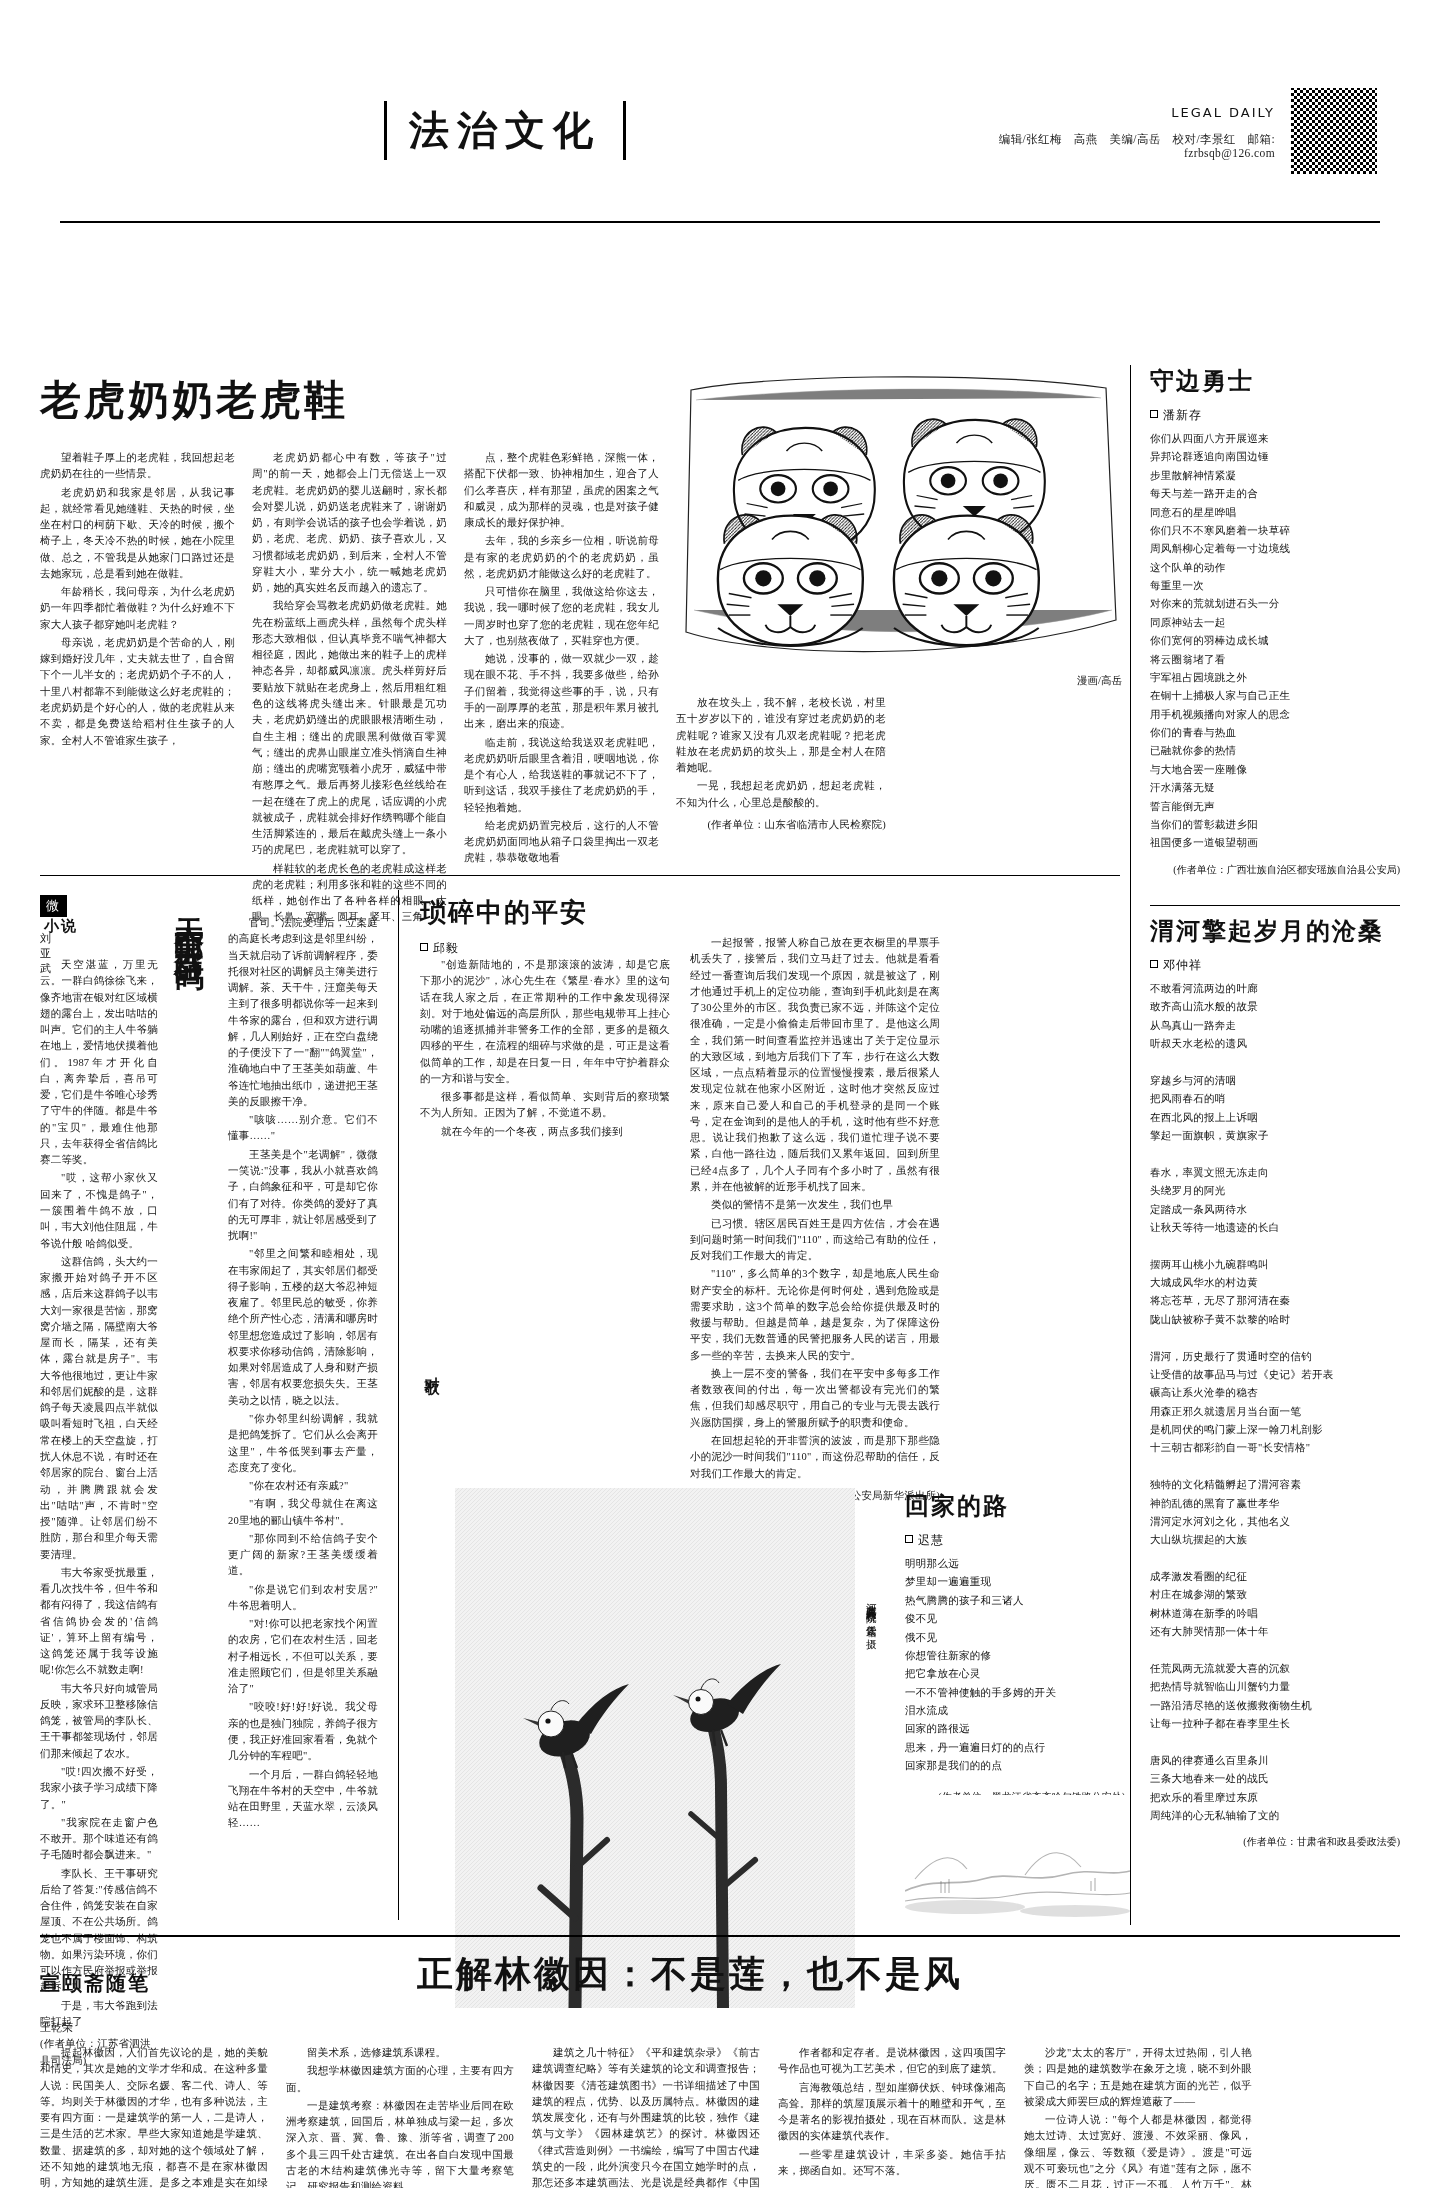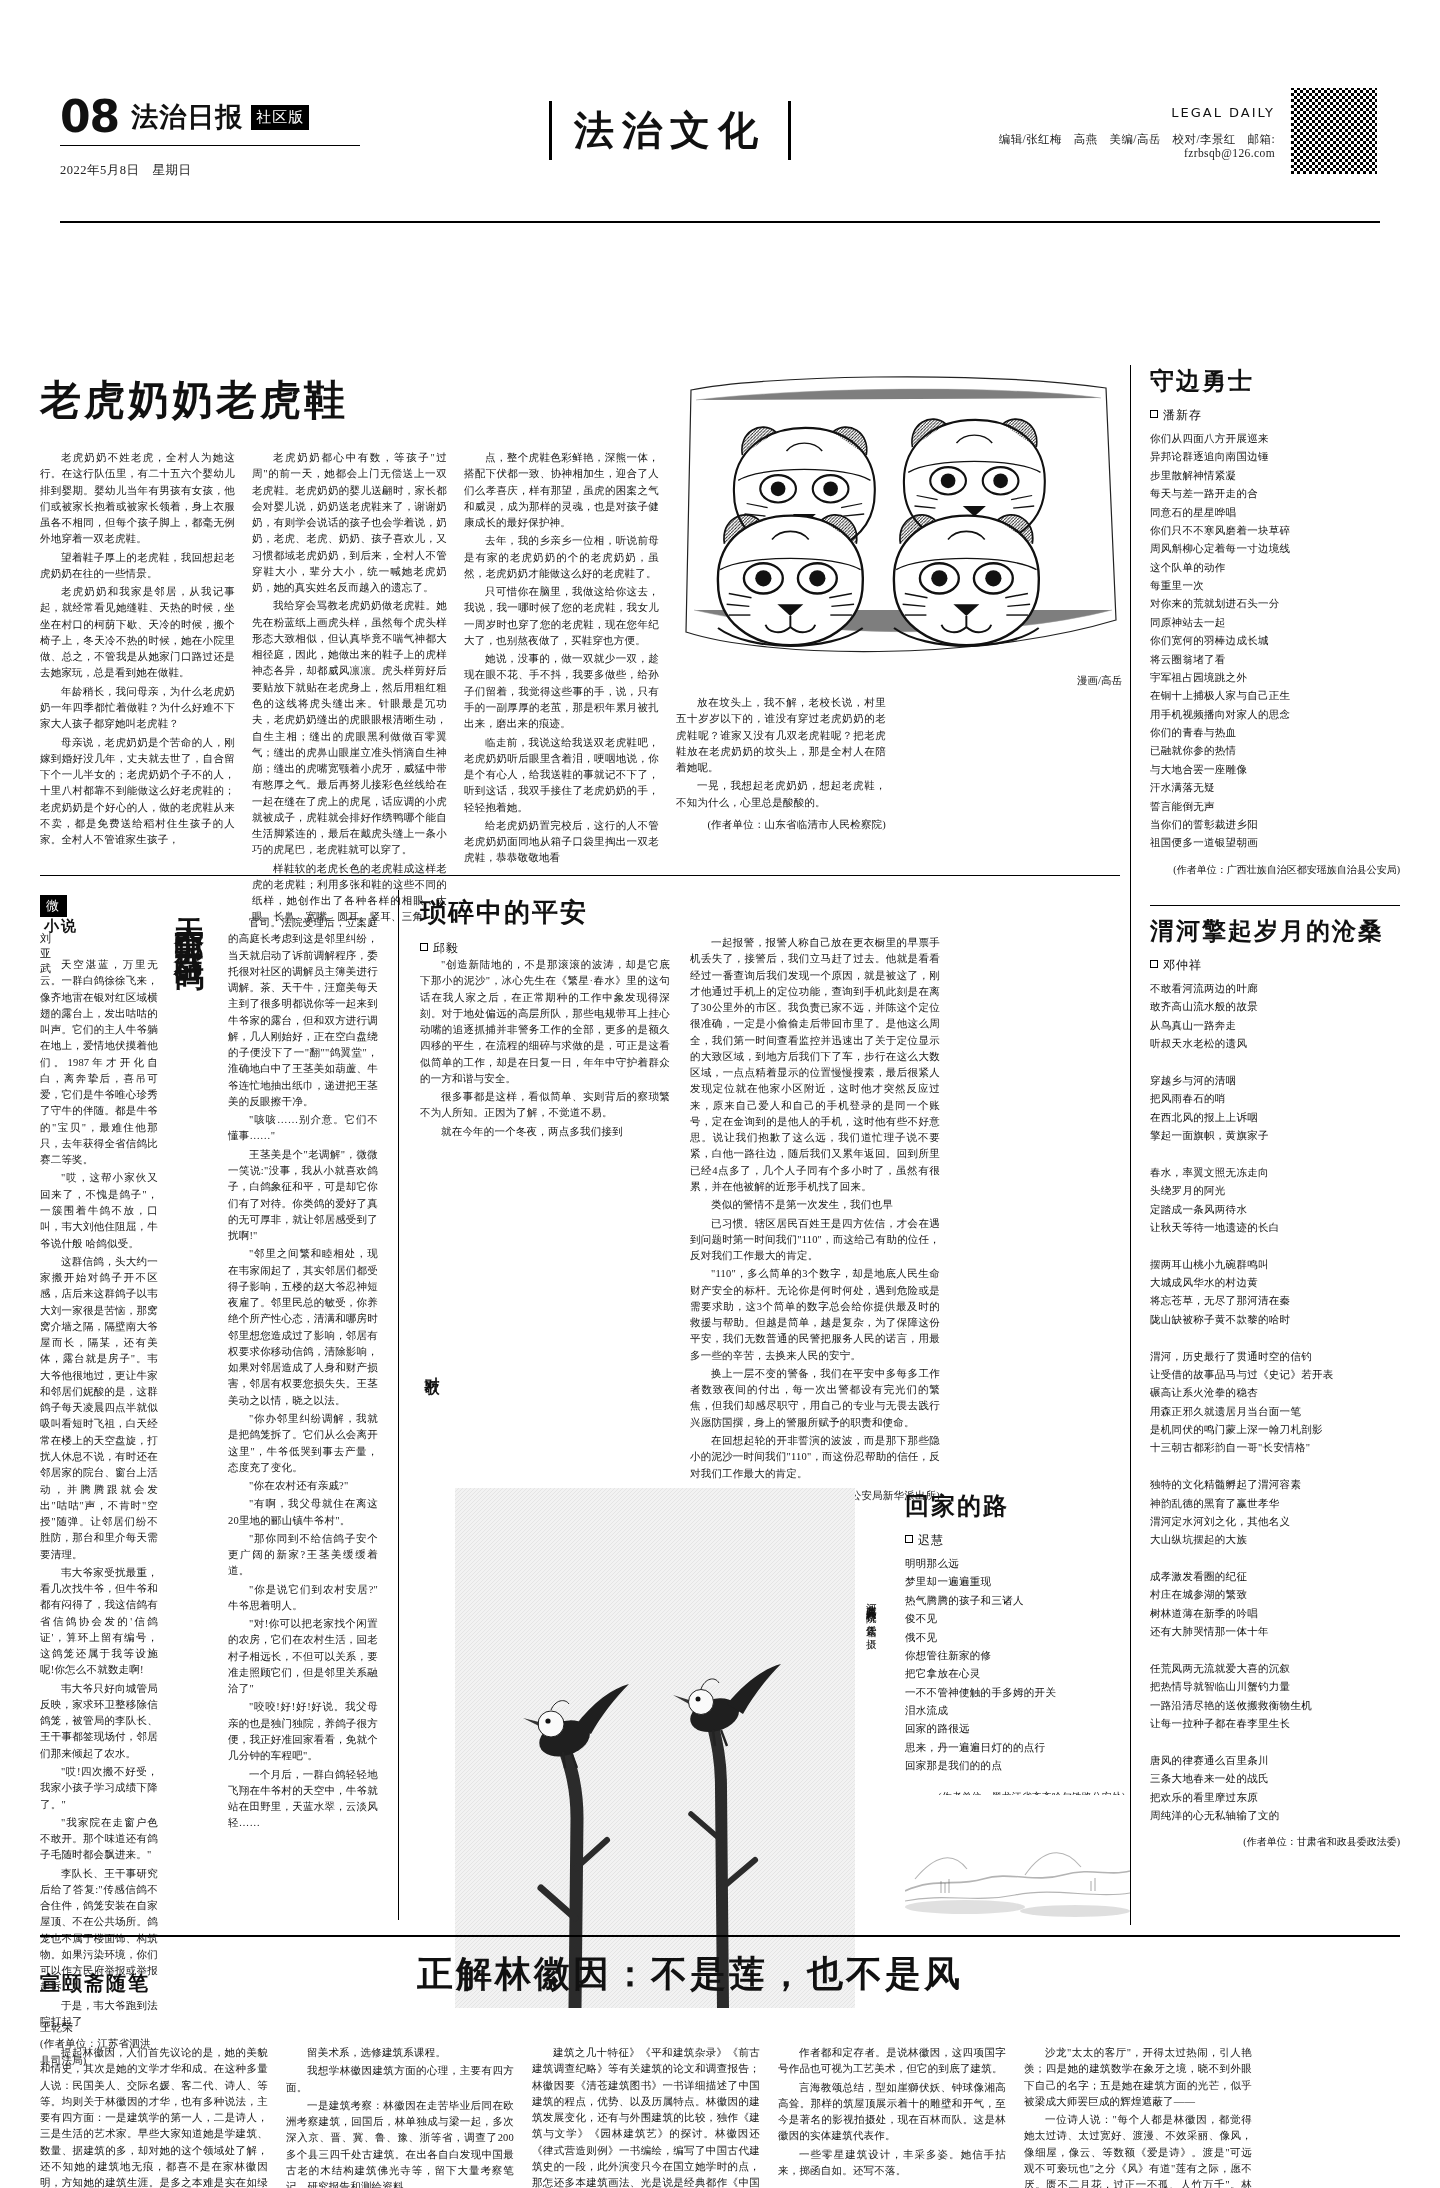--- a/index.html
+++ b/index.html
@@ -190,44 +190,36 @@
     font-size:24px; font-weight:bold; letter-spacing:2px;
   }
   .small-credit { font-size:10px; text-align:right; }
 </style>
 </head>
 <body>
 
 <div class="page">
 
   <div class="masthead">
-    <div class="mh-left">
-      <span class="mh-pagenum">08</span>
-      <span class="mh-paper">法治日报</span>
-      <span class="mh-edition">社区版</span>
-      <div class="mh-rule"></div>
-      <div class="mh-date">2022年5月8日　星期日</div>
-    </div>
     <div class="mh-center">
       <div class="mh-title">法治文化</div>
     </div>
     <div class="mh-right">
       <div class="mh-legal">LEGAL  DAILY</div>
       <div class="mh-credits">编辑/张红梅　高燕　美编/高岳　校对/李景红　邮箱: fzrbsqb@126.com</div>
       <div class="qr"></div>
     </div>
   </div>
   <div class="topline"></div>
 
   <div class="sec" style="left:40px; top:278px; width:1080px;">
     <div class="headline-main">老虎奶奶老虎鞋</div>
   </div>
 
   <div class="sec body-col" style="left:40px; top:355px; width:195px; height:350px;">
-    <p>老虎奶奶不姓老虎，全村人为她这行。在这行队伍里，有二十五六个婴幼儿排到婴期。婴幼儿当年有男孩有女孩，他们或被家长抱着或被家长领着，身上衣服虽各不相同，但每个孩子脚上，都毫无例外地穿着一双老虎鞋。</p>
     <p>望着鞋子厚上的老虎鞋，我回想起老虎奶奶在往的一些情景。</p>
     <p>老虎奶奶和我家是邻居，从我记事起，就经常看见她缝鞋、天热的时候，坐坐在村口的柯荫下歇、天冷的时候，搬个椅子上，冬天冷不热的时候，她在小院里做、总之，不管我是从她家门口路过还是去她家玩，总是看到她在做鞋。</p>
     <p>年龄稍长，我问母亲，为什么老虎奶奶一年四季都忙着做鞋？为什么好难不下家大人孩子都穿她叫老虎鞋？</p>
     <p>母亲说，老虎奶奶是个苦命的人，刚嫁到婚好没几年，丈夫就去世了，自合留下个一儿半女的；老虎奶奶个子不的人，十里八村都靠不到能做这么好老虎鞋的；老虎奶奶是个好心的人，做的老虎鞋从来不卖，都是免费送给稻村住生孩子的人家。全村人不管谁家生孩子，</p>
   </div>
   <div class="sec body-col" style="left:252px; top:355px; width:195px; height:390px;">
     <p>老虎奶奶都心中有数，等孩子"过周"的前一天，她都会上门无偿送上一双老虎鞋。老虎奶奶的婴儿送翩时，家长都会对婴儿说，奶奶送老虎鞋来了，谢谢奶奶，有则学会说话的孩子也会学着说，奶奶，老虎、老虎、奶奶、孩子喜欢儿，又习惯都域老虎奶奶，到后来，全村人不管穿鞋大小，辈分大小，统一喊她老虎奶奶，她的真实姓名反而越入的遗忘了。</p>
     <p>我给穿会骂教老虎奶奶做老虎鞋。她先在粉蓝纸上画虎头样，虽然每个虎头样形态大致相似，但认真毕竟不喘气神都大相径庭，因此，她做出来的鞋子上的虎样神态各异，却都威风凛凛。虎头样剪好后要贴放下就贴在老虎身上，然后用粗红粗色的这线将虎头缝出来。针眼最是冗功夫，老虎奶奶缝出的虎眼眼根清晰生动，自生主相；缝出的虎眼黑利做做百零翼气；缝出的虎鼻山眼崖立准头悄滴自生神崩；缝出的虎嘴宽颚着小虎牙，威猛中带有憨厚之气。最后再努儿接彩色丝线给在一起在缝在了虎上的虎尾，话应调的小虎就被成子，虎鞋就会排好作绣鸭哪个能自生活脚紧连的，最后在戴虎头缝上一条小巧的虎尾巴，老虎鞋就可以穿了。</p>
     <p>样鞋软的老虎长色的老虎鞋成这样老虎的老虎鞋；利用多张和鞋的这些不同的纸样，她创作出了各种各样的相眼，大眼、长鼻、宽嘴、圆耳、竖耳、三角</p>
   </div>

